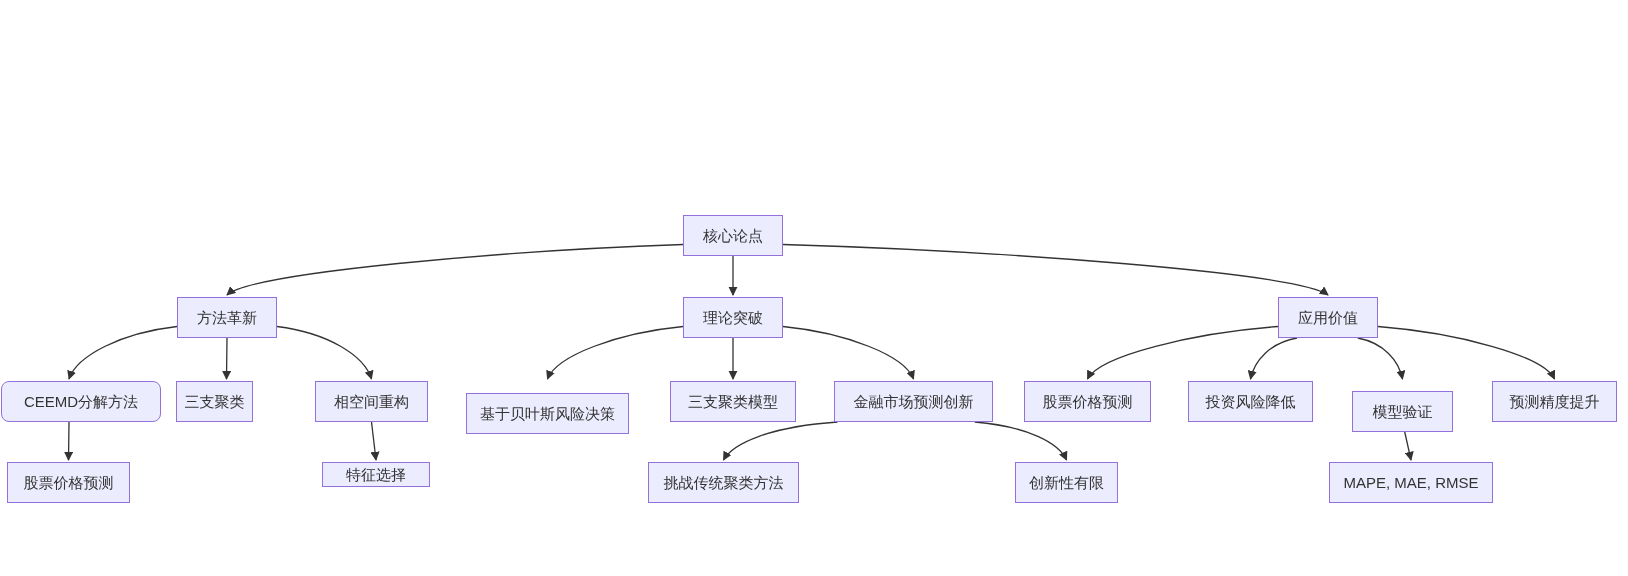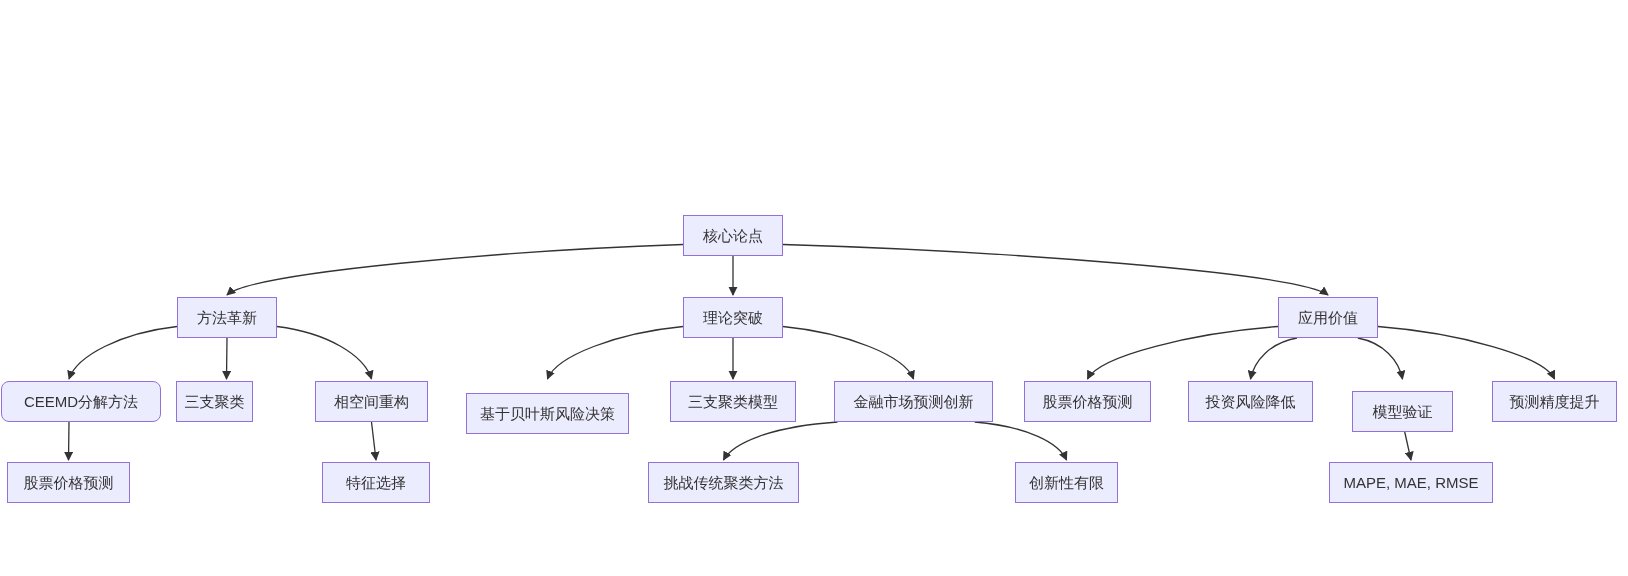--- a/index.html
+++ b/index.html
@@ -112,21 +112,21 @@
       </div>
       <div class="node" style="left: 1352px; top: 391px; width: 101px; height: 41px;">
         <span>模型验证</span>
       </div>
       <div class="node" style="left: 1492px; top: 381px; width: 125px; height: 41px;">
         <span>预测精度提升</span>
       </div>
       <div class="node" style="left: 7px; top: 462px; width: 123px; height: 41px;">
         <span>股票价格预测</span>
       </div>
-      <div class="node" style="left: 322px; top: 462px; width: 108px; height: 41px;">
+      <div class="node" style="left: 322px; top: 462px; width: 108px; height: 25px;">
         <span>特征选择</span>
       </div>
       <div class="node" style="left: 648px; top: 462px; width: 151px; height: 41px;">
         <span>挑战传统聚类方法</span>
       </div>
       <div class="node" style="left: 1015px; top: 462px; width: 103px; height: 41px;">
         <span>创新性有限</span>
       </div>
       <div class="node" style="left: 1329px; top: 462px; width: 164px; height: 41px;">
         <span>MAPE, MAE, RMSE</span>

